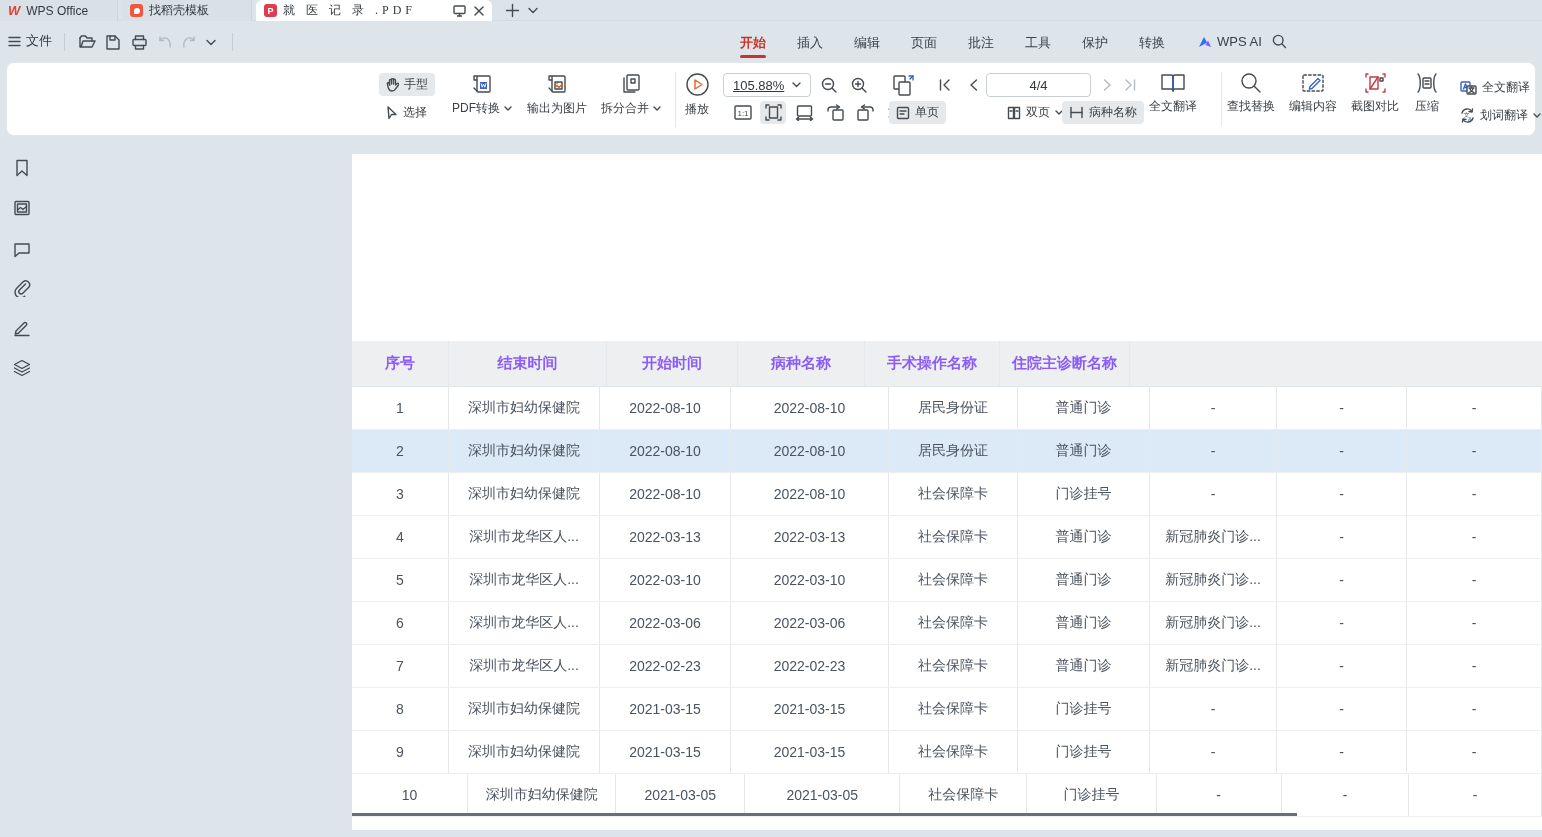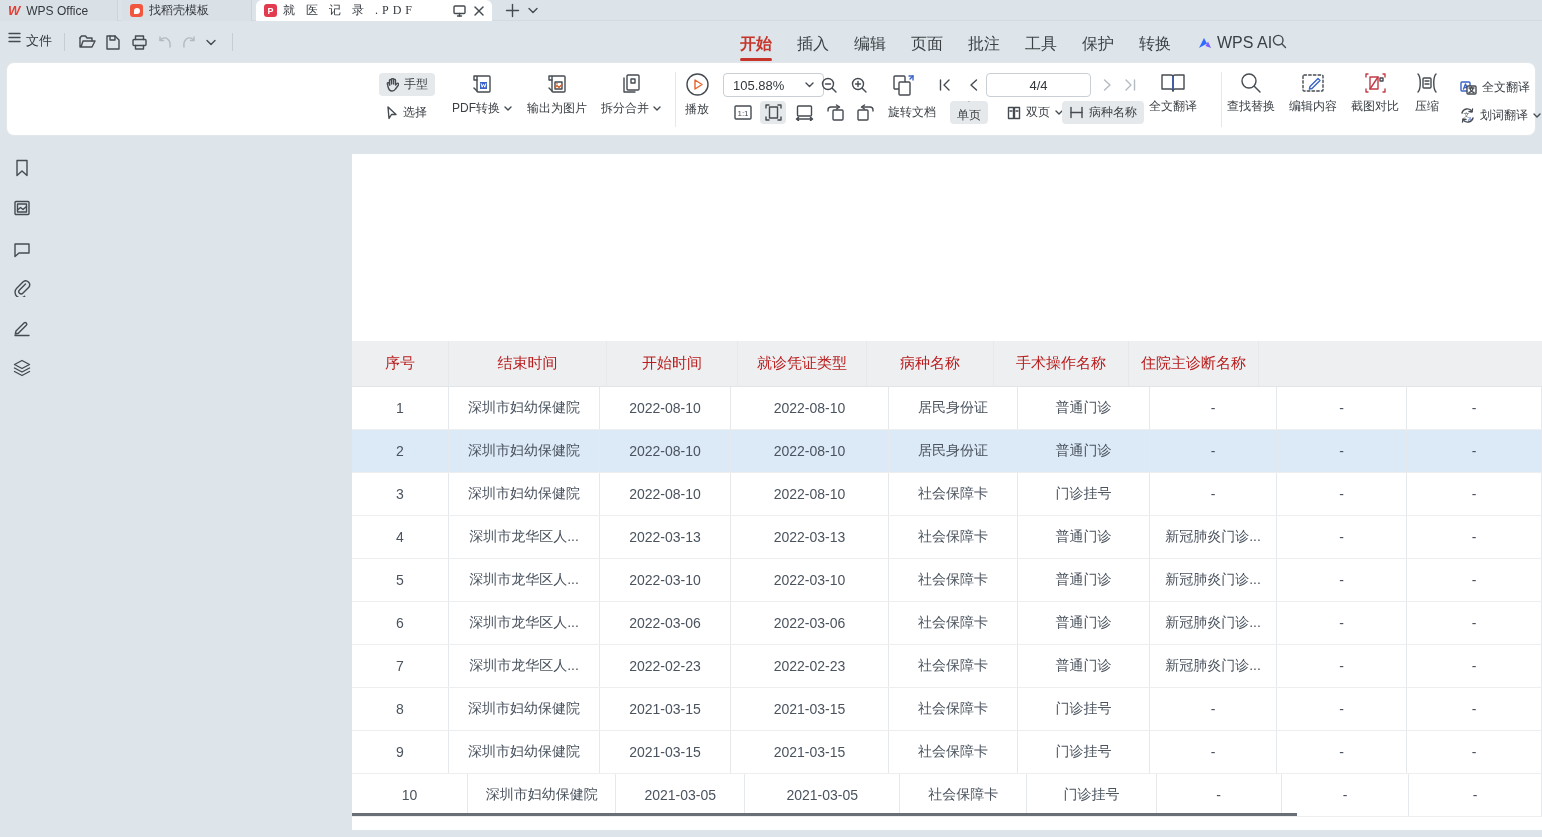--- a/index.html
+++ b/index.html
@@ -14,24 +14,24 @@
   #tabbar { position:absolute; left:0; top:0; width:1542px; height:21px; background:#dde4e9; border-bottom:1px solid #d3dbe0; }
   .tab { position:absolute; top:0; height:21px; display:flex; align-items:center; gap:6px; padding:0 8px; font-size:12px; color:#33383d; }
   .tab.plain { background:#dae1e6; border-right:1px solid #cdd5da; }
   .tab.active { background:#ffffff; border-radius:6px 6px 0 0; }
   .sq-ico { width:13px; height:13px; border-radius:3px; display:flex; align-items:center; justify-content:center; color:#fff; font-size:9px; font-weight:bold; }
 
   
   #menurow { position:absolute; left:0; top:21px; width:1542px; height:40px; }
   .qbtn { position:absolute; top:10px; width:22px; height:22px; display:flex; align-items:center; justify-content:center; border-radius:3px; }
   .vdiv { position:absolute; top:12px; width:1px; height:18px; background:#c6ced4; }
-  .menu-item { position:absolute; top:11px; font-size:16px; color:#3c4145; padding:2px 4px; }
+  .menu-item { position:absolute; top:11px; font-size:13px; color:#3c4145; padding:2px 4px; }
   .menu-item.active { color:#c7342a; font-weight:bold; }
   .menu-item.active::after { content:""; position:absolute; left:4px; right:4px; bottom:-4px; height:3px; background:#c7342a; border-radius:2px; }
-  #file-btn { position:absolute; left:8px; top:11px; display:flex; gap:5px; font-size:13px; color:#33383d; }
+  #file-btn { position:absolute; left:8px; top:11px; display:flex; align-items:center; gap:5px; font-size:13px; color:#33383d; }
 
   
   #toolbar { position:absolute; left:6px; top:62px; width:1530px; height:74px; background:#ffffff; border:1px solid #e3e7ea; border-radius:8px; }
   .pill { position:absolute; display:flex; align-items:center; gap:5px; padding:0 7px; height:23px; border-radius:4px; font-size:12px; color:#3b4045; white-space:nowrap; }
   .pill.on { background:#e6e9eb; }
   .stackbtn { position:absolute; display:flex; flex-direction:column; align-items:center; gap:4px; font-size:12px; color:#3b4045; white-space:nowrap; }
   .tb-div { position:absolute; top:9px; width:1px; height:55px; background:#e4e8ea; }
   .boxctl { position:absolute; height:24px; border:1px solid #c9cfd4; border-radius:4px; display:flex; align-items:center; justify-content:center; font-size:13px; color:#33383d; background:#fff; }
   .navbtn { position:absolute; top:12px; width:20px; height:20px; display:flex; align-items:center; justify-content:center; }
   .icbtn { position:absolute; display:flex; align-items:center; justify-content:center; border-radius:4px; }
@@ -40,21 +40,21 @@
 
   
   .side-ic { position:absolute; left:13px; width:18px; height:18px; }
 
   
   #page { position:absolute; left:352px; top:154px; width:1190px; height:676px; background:#ffffff; }
   #doc-table { position:absolute; left:0; top:187px; width:1190px; }
   .t-row { display:flex; height:43px; border-bottom:1px solid #eceef0; }
   .t-row.t-head { height:46px; background:#edeff1; border-bottom:1px solid #e2e5e8; }
   .t-cell { display:flex; align-items:center; justify-content:center; font-size:14px; color:#4a535e; border-right:1px solid #e6e9ec; overflow:hidden; white-space:nowrap; }
-  .t-head .t-cell { font-weight:normal; font-size:15px; color:#b91c1c; }
+  .t-head .t-cell { font-weight:bold; font-size:15px; color:#8b5cf6; }
   .t-row.hl { background:#dce9f6; }
   #table-endline { position:absolute; left:0; top:659px; width:945px; height:3px; background:#686f76; }
 </style>
 </head>
 <body>
 
 <div id="tabbar">
   <div class="tab plain" style="left:0; width:118px;">
     <span style="color:#e34037; font-weight:bold; font-size:13px; font-style:italic;">W</span>
     <span>WPS Office</span>
@@ -254,21 +254,21 @@
   <div class="stackbtn" style="left:672px; top:9px; width:36px;">
     <svg width="25" height="25" viewBox="0 0 25 25">
         <g class="ico">
           <circle cx="12.5" cy="12.5" r="10.5"></circle>
           <polygon points="10,8 17,12.5 10,17" stroke="#e8622d"></polygon>
         </g>
       </svg>
     <span>播放</span>
   </div>
 
-  <div class="boxctl" style="left:716px; top:10px; width:101px; justify-content:space-between; padding:0 9px;">
+  <div class="boxctl" style="left:716px; top:10px; width:88px; justify-content:space-between; padding:0 9px;text-decoration:underline;">
     <span>105.88%</span>
     <svg width="9" height="6" viewBox="0 0 9 6">
         <polyline class="ico" points="1,1 4.5,4.5 8,1"></polyline>
       </svg>
   </div>
   <div class="navbtn" style="left:812px;">
     <svg width="17" height="17" viewBox="0 0 17 17">
         <g class="ico">
           <circle cx="7" cy="7" r="5.5"></circle>
           <line x1="11.2" y1="11.2" x2="15" y2="15"></line>
@@ -376,21 +376,21 @@
         <g class="ico">
           <rect x="2" y="6" width="10" height="10" rx="1"></rect>
           <path d="M6 3 h8 a3 3 0 0 1 3 3 v1"></path>
           <polyline points="8.5,1 5.5,3 8.5,5"></polyline>
         </g>
       </svg>
   </div>
   <div class="pill" style="left:874px; top:38px;">
     <span>旋转文档</span>
   </div>
-  <div class="pill on" style="left:943px; top:38px;flex-direction:column;">
+  <div class="pill on" style="left:882px; top:38px;">
     <svg width="14" height="14" viewBox="0 0 14 14">
         <g class="ico">
           <rect x="1.5" y="1.5" width="11" height="11" rx="1"></rect>
           <line x1="4" y1="5" x2="10" y2="5"></line>
           <line x1="4" y1="8" x2="8" y2="8"></line>
         </g>
       </svg>
     <span>单页</span>
   </div>
   <div class="pill" style="left:993px; top:38px;">
@@ -522,21 +522,20 @@
       </g>
     </svg>
 </div>
 
 <div id="page">
   <div id="doc-table">
       <div class="t-row t-head">
         <div class="t-cell" style="width: 97px;">序号</div>
         <div class="t-cell" style="width: 158px;">结束时间</div>
         <div class="t-cell" style="width: 131px;">开始时间</div>
-        <div class="t-cell" style="width: 129px;">就诊凭证类型</div>
         <div class="t-cell" style="width: 127px;">病种名称</div>
         <div class="t-cell" style="width: 135px;">手术操作名称</div>
         <div class="t-cell" style="width: 130px;">住院主诊断名称</div>
       </div>
       <div class="t-row">
         <div class="t-cell" style="width: 97px;">1</div>
         <div class="t-cell" style="width: 151px;">深圳市妇幼保健院</div>
         <div class="t-cell" style="width: 131px;">2022-08-10</div>
         <div class="t-cell" style="width: 158px;">2022-08-10</div>
         <div class="t-cell" style="width: 129px;">居民身份证</div>

